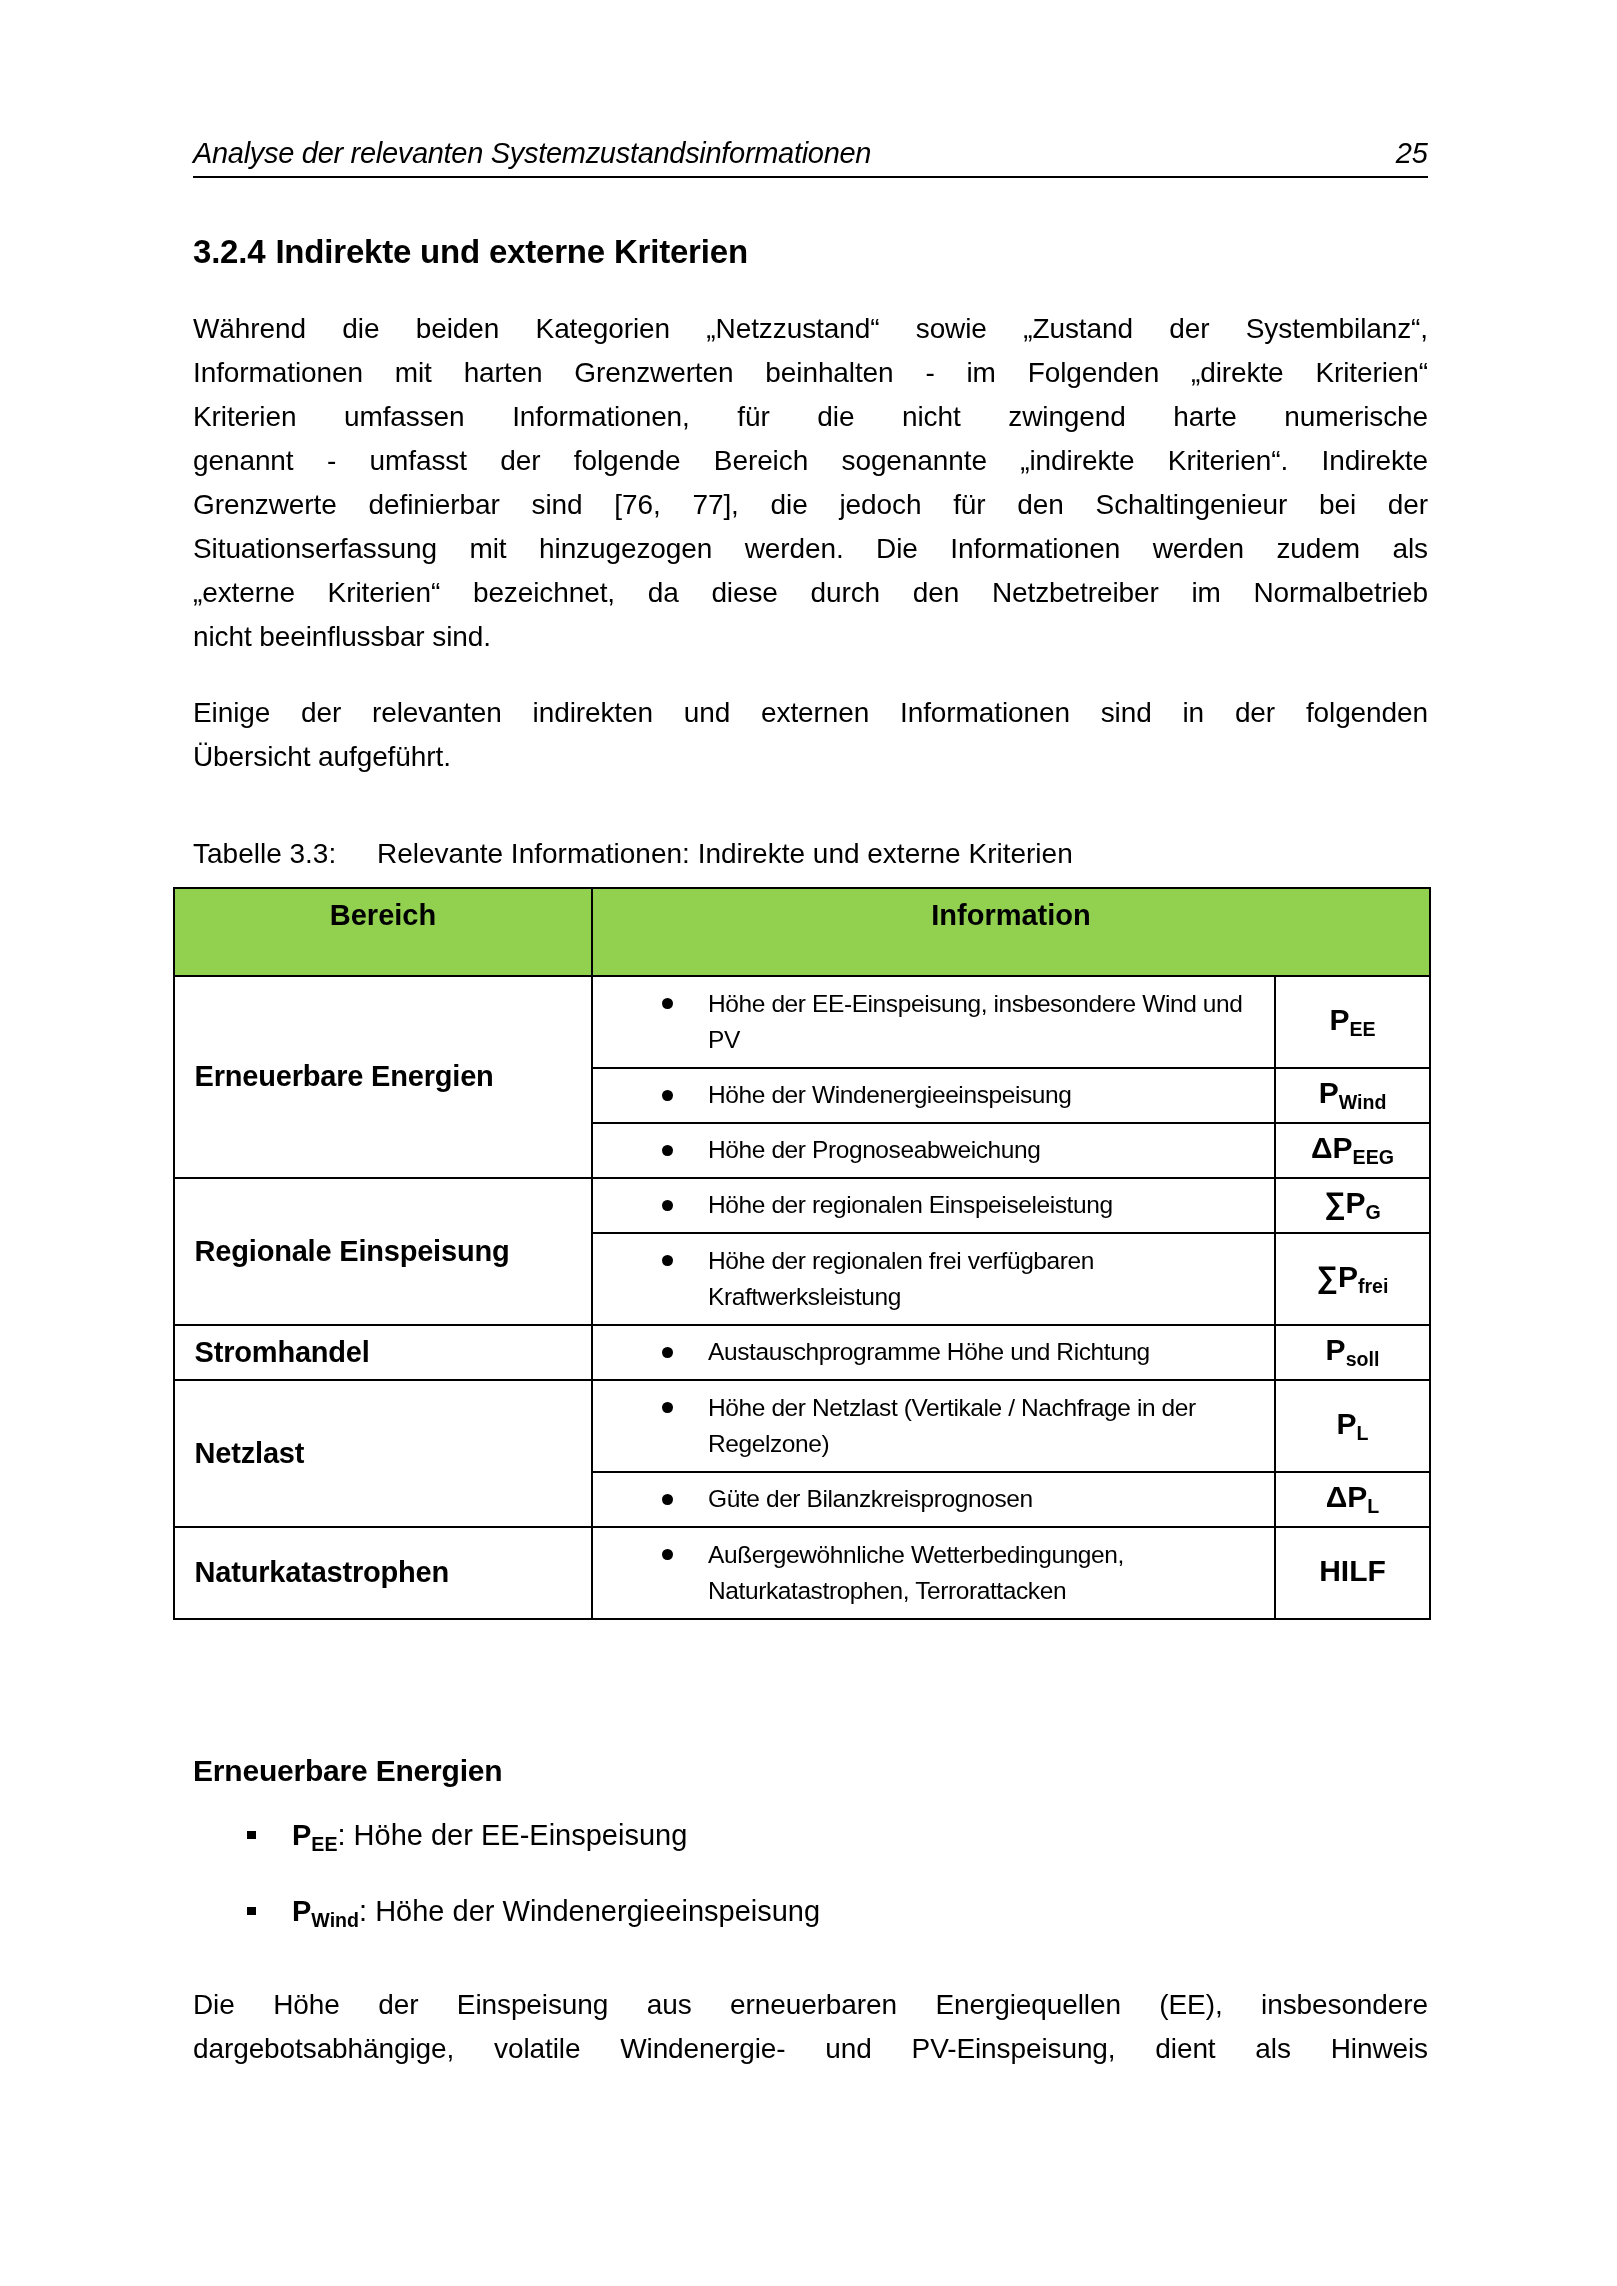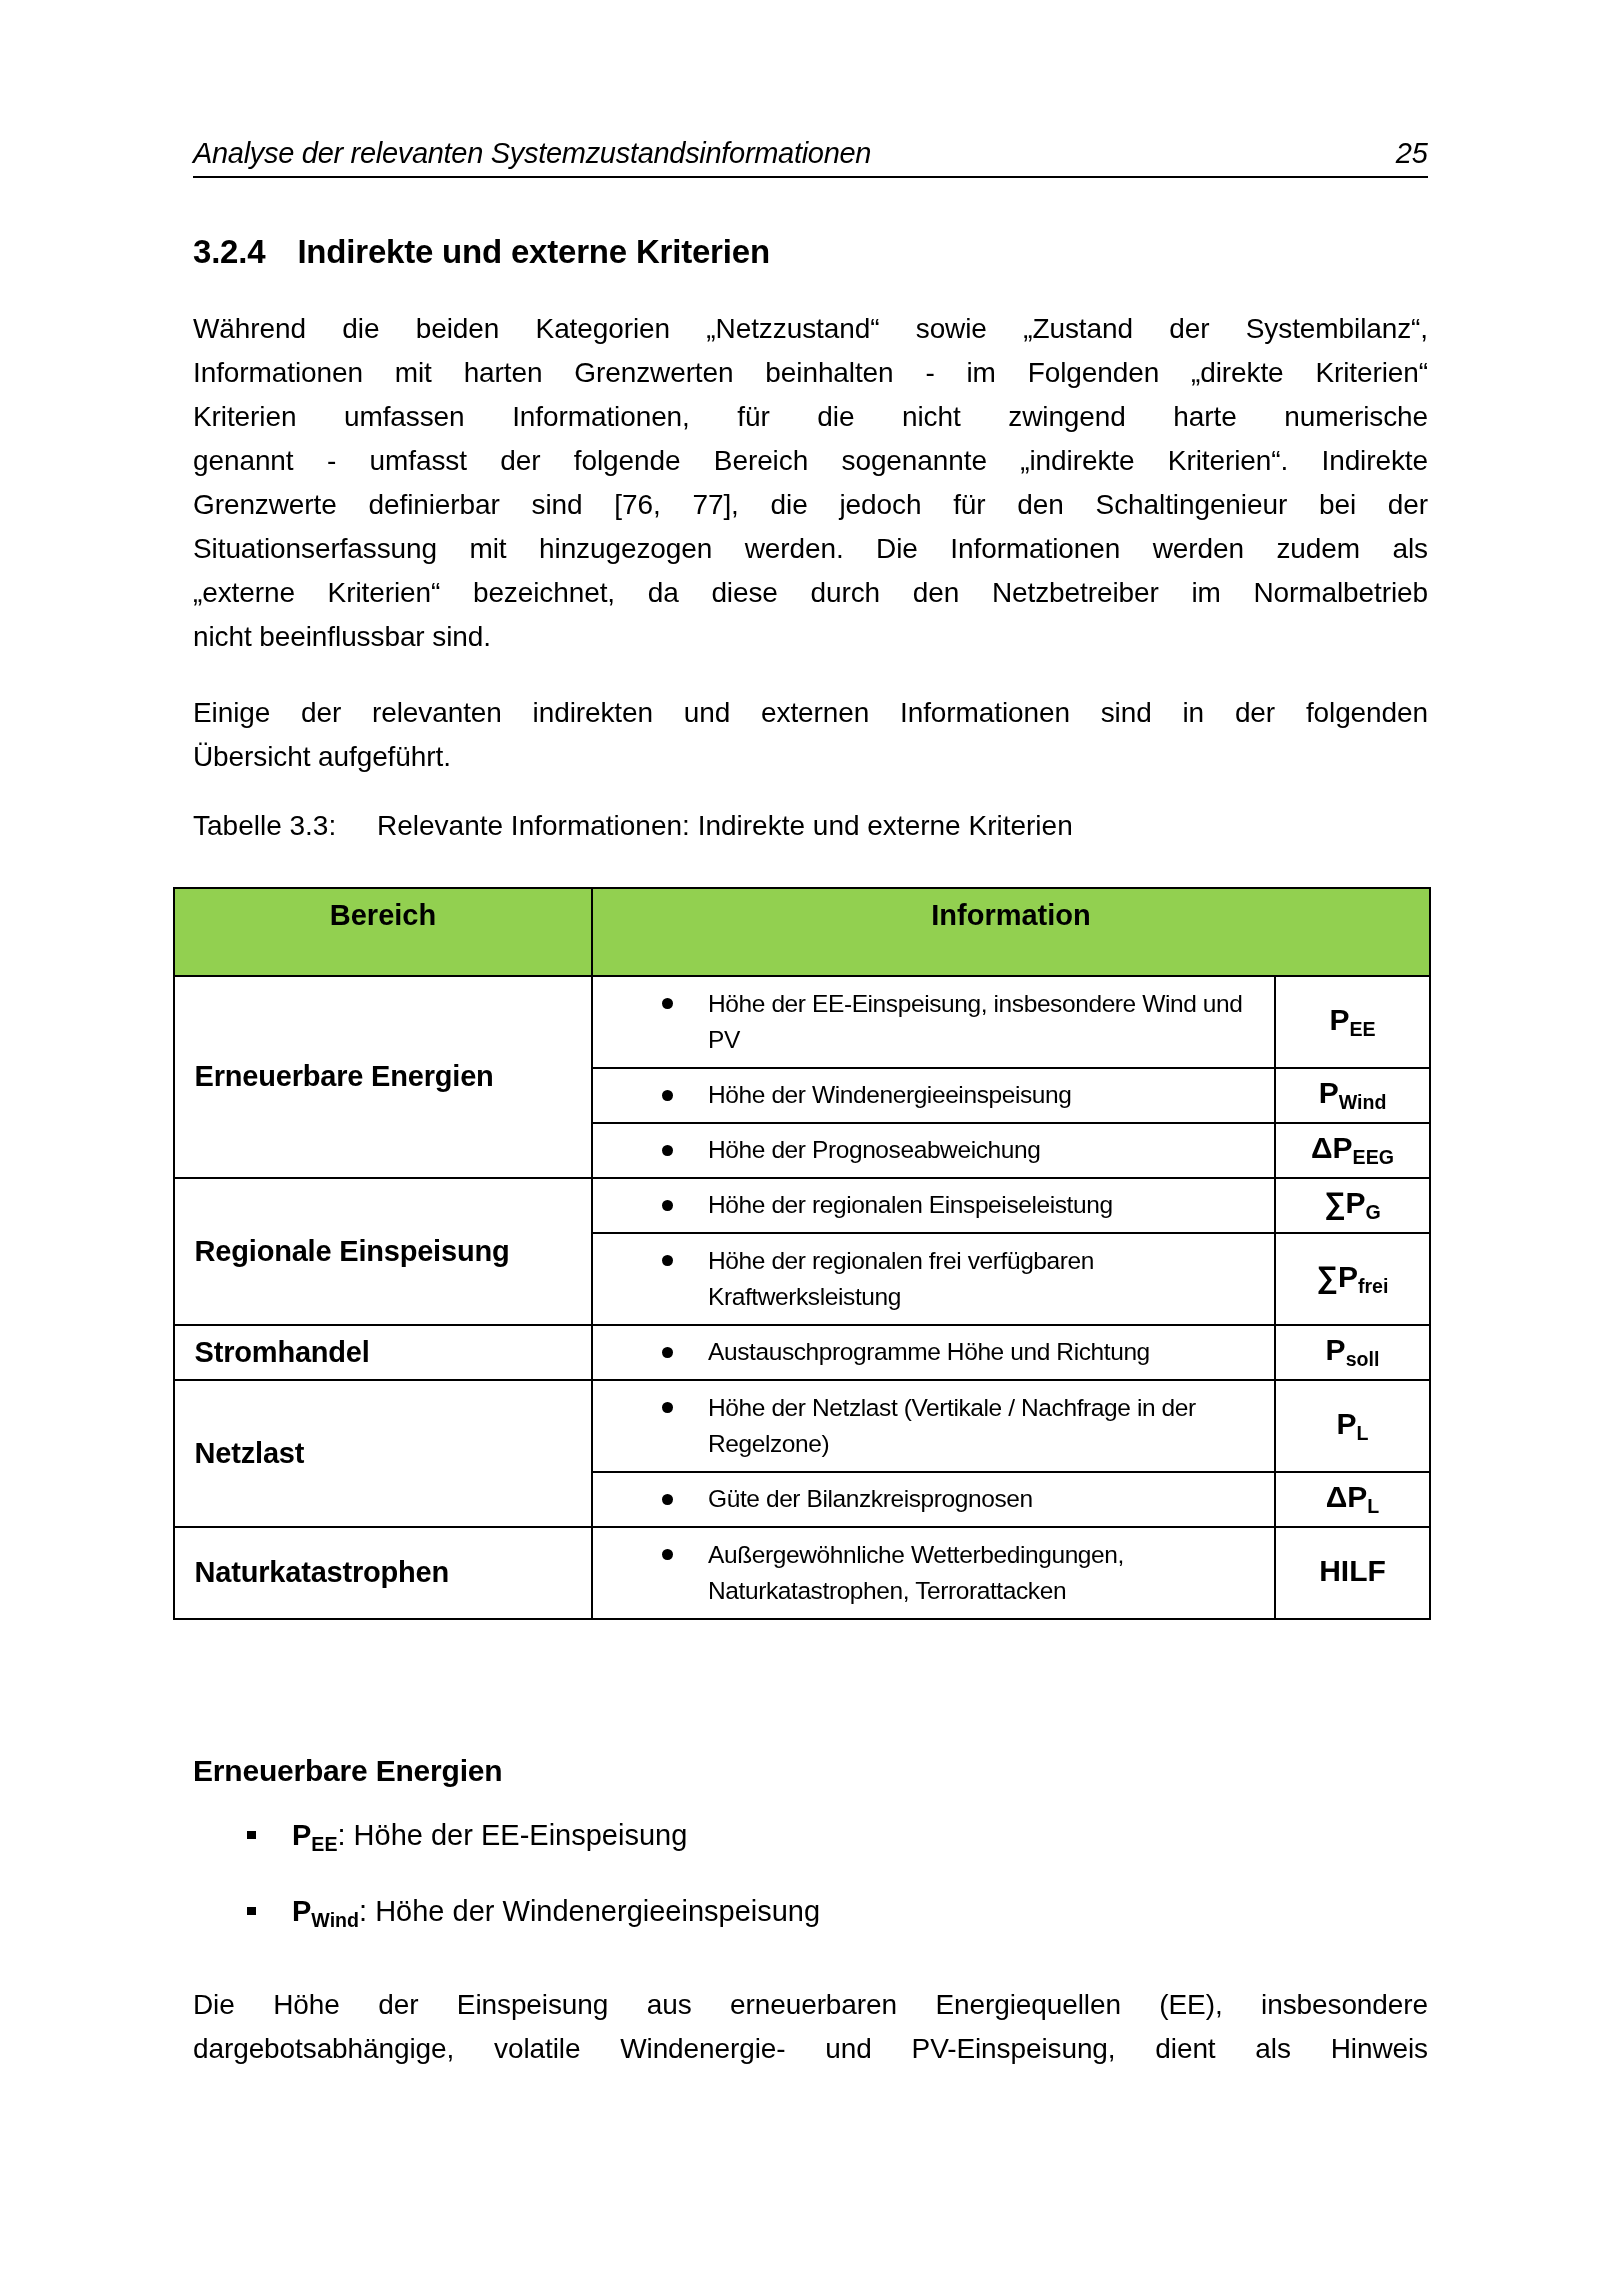--- a/index.html
+++ b/index.html
@@ -5,29 +5,29 @@
   html, body { margin: 0; padding: 0; background: #ffffff; }
   body { width: 1617px; height: 2287px; position: relative; overflow: hidden;
          font-family: "Liberation Sans", sans-serif; color: #000; }
 
   .running-header { position: absolute; left: 193px; top: 135px; width: 1235px; height: 43px;
                     border-bottom: 2.9px solid #000; box-sizing: border-box; }
   .running-title { position: absolute; left: 0; top: 2px; font-style: italic; font-size: 29px; letter-spacing: -0.3px; }
   .page-number { position: absolute; right: 0; top: 2px; font-style: italic; font-size: 29px; }
 
   .section-heading { position: absolute; left: 193px; top: 233px; font-size: 33px; font-weight: bold; letter-spacing: -0.2px; }
-  .section-heading .num { margin-right: 32px; }
+  .section-heading .num { margin-right: 10px; }
 
   .para { position: absolute; left: 193px; width: 1235px; font-size: 28px; line-height: 44px;
           text-align: justify; letter-spacing: -0.1px; margin: 0; }
   .para .line { display: block; text-align: justify; text-align-last: justify; height: 44px; white-space: nowrap; }
   .para .line.last { text-align-last: left; }
 
   .caption { position: absolute; left: 193px; top: 806px; font-size: 28px; line-height: 39px; white-space: nowrap; }
-  .caption .label { display: inline-block; width: 184px; }
+  .caption .label { display: inline-block; width: 184px; margin-top: 28px; }
 
   table.crit { position: absolute; left: 173px; top: 887px; width: 1256px; border-collapse: collapse; table-layout: fixed; padding-left: 48px; }
   table.crit td, table.crit th { border: 2.9px solid #000; padding: 0; }
   table.crit th { background: #92d050; font-size: 29px; font-weight: bold; height: 76px; vertical-align: top; padding-top: 9.8px; text-align: center; }
   .col-bereich { width: 418px; }
   .col-info { width: 683px; }
   .col-sym { width: 155px; }
   td.bereich { font-size: 29px; font-weight: bold; padding-left: 19.6px !important; vertical-align: middle; letter-spacing: -0.2px; }
   td.info { font-size: 24.5px; line-height: 36px; vertical-align: middle; letter-spacing: -0.4px; }
   td.info .wrap { position: relative; padding-left: 115px; padding-right: 29px; }

